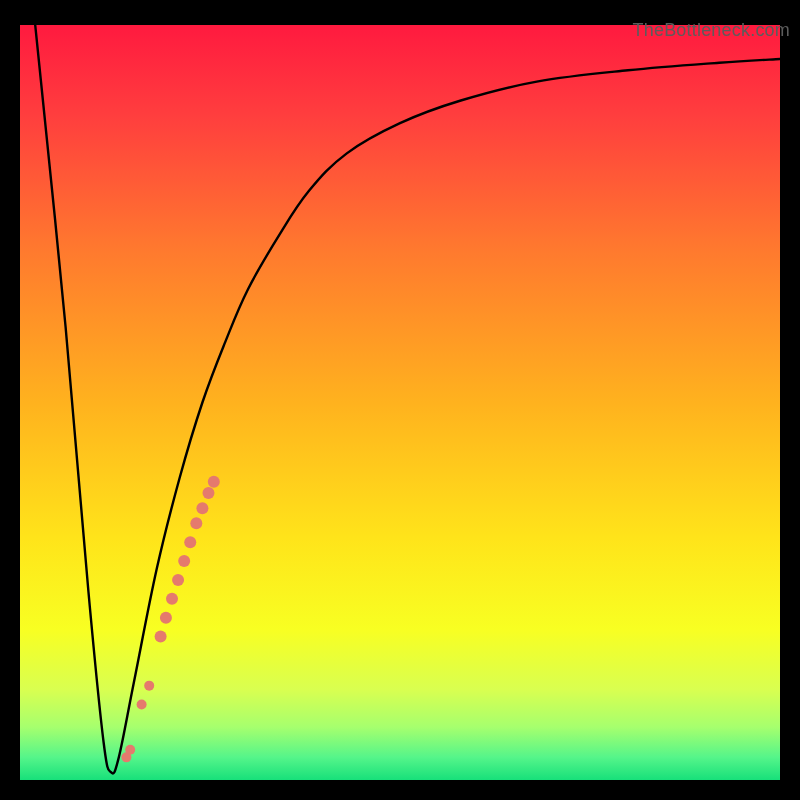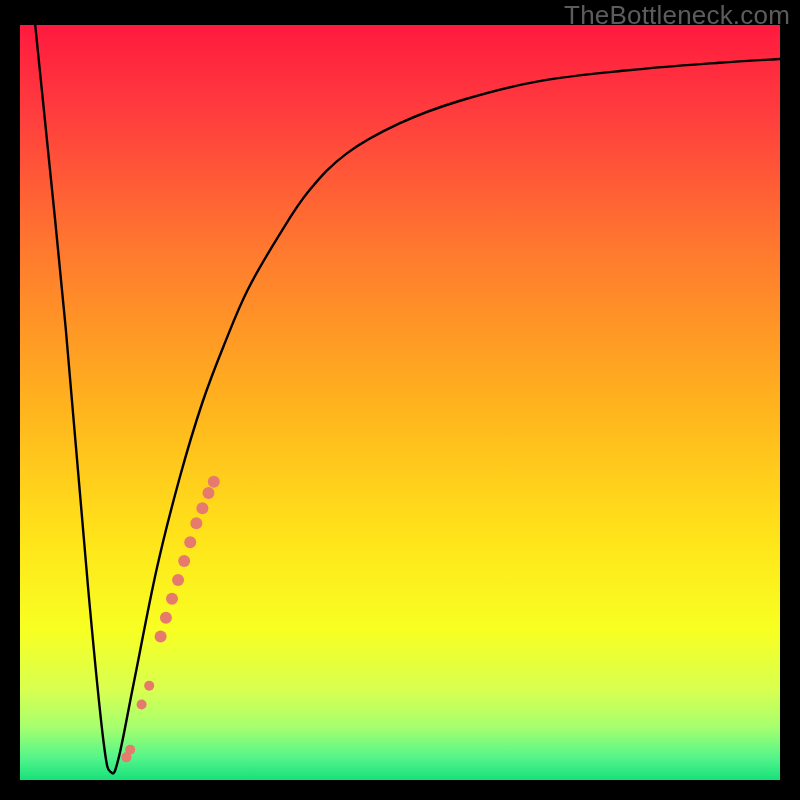--- a/index.html
+++ b/index.html
@@ -12,24 +12,24 @@
     font-family: Arial, Helvetica, sans-serif;
   }
   .stage {
     position: relative;
     width: 800px;
     height: 800px;
     background: #000;
   }
   .watermark {
     position: absolute;
-    top: 0;
+    top: 20px;
     right: 10px;
     color: #5c5c5c;
-    font-size: 26px;
+    font-size: 18px;
     font-weight: 400;
     letter-spacing: 0.2px;
     z-index: 5;
     user-select: none;
   }
   .plot-frame {
     position: absolute;
     left: 20px;
     top: 25px;
     width: 760px;

